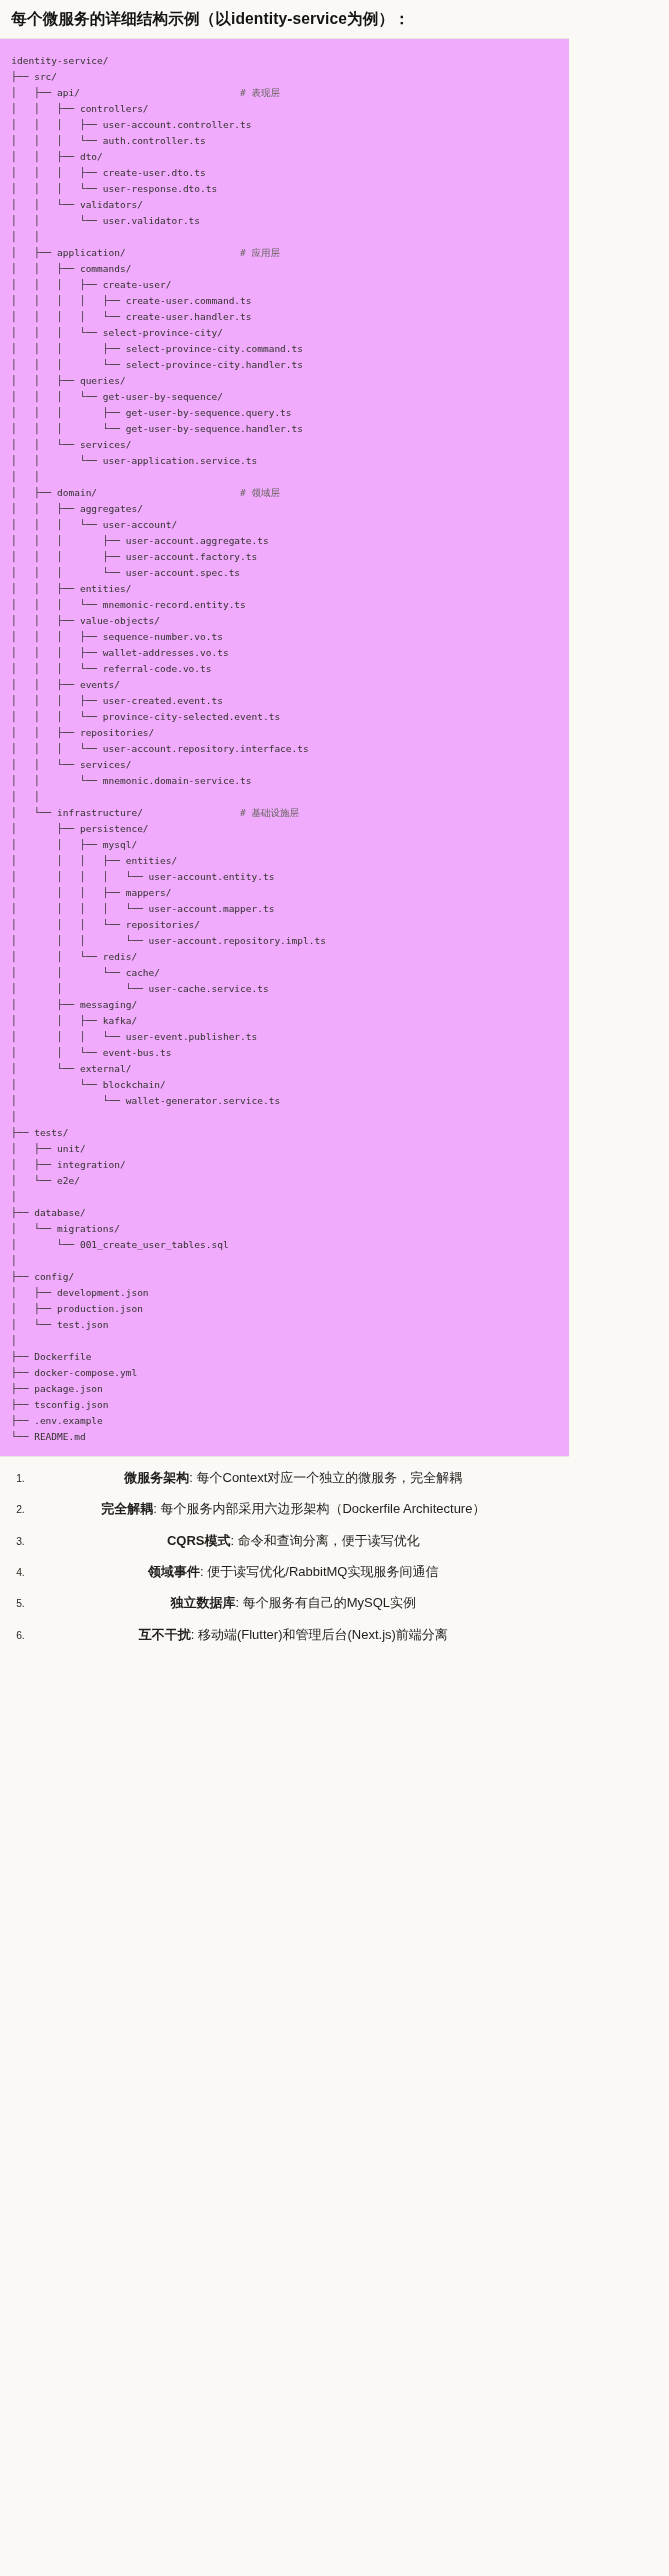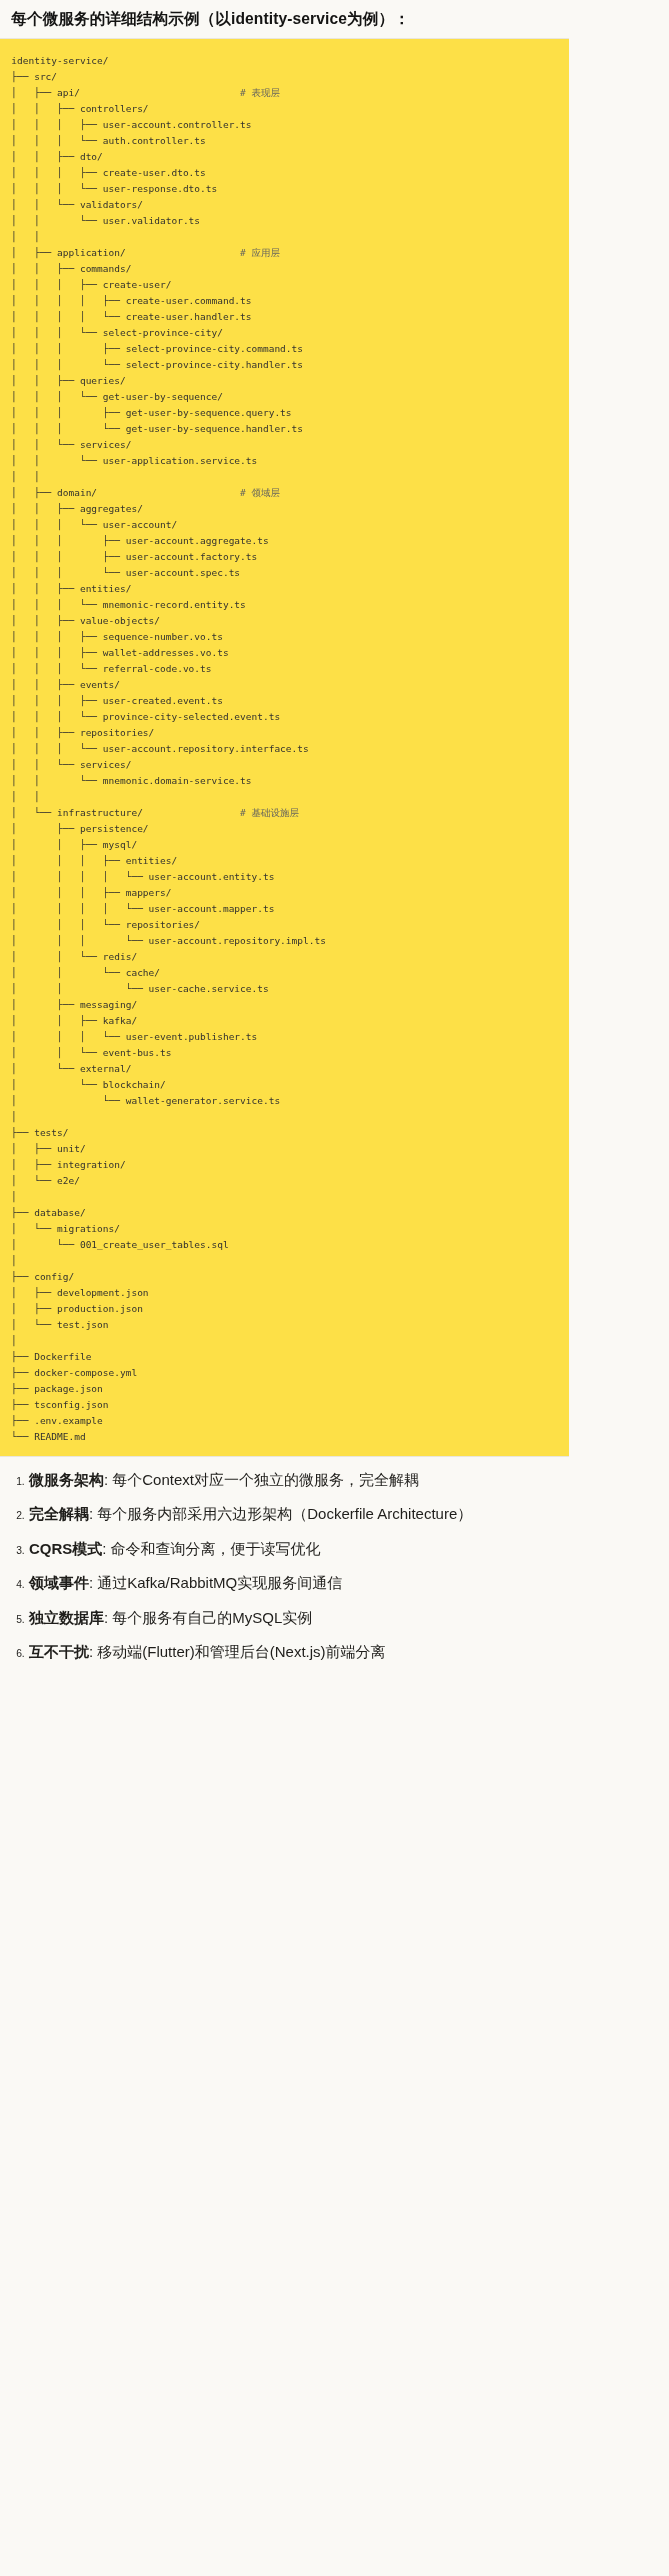--- a/index.html
+++ b/index.html
@@ -31,21 +31,21 @@
     color: #141413;
   }
   .rule {
     height: 0.6px;
     background: #e9e6dc;
     width: 100%;
   }
   
   .code-block {
     padding: 13.8px 0 11.3px 0;
-    background: #fde047;
+    background: #f0abfc;
   }
   .code-pre {
     margin: 0;
     padding: 0 11.3px;
     font-family: "DejaVu Sans Mono", "Liberation Mono", monospace;
     font-size: 9.5px;
     line-height: 16px;
     color: #33322e;
     white-space: pre;
     tab-size: 4;
@@ -69,25 +69,26 @@
     margin: 6.3px 0 11.3px 0;
     color: #141413;
     letter-spacing: 0.1px;
   }
   ol.keys-list {
     margin: 0;
     padding: 0 0 0 16.3px;
     list-style: decimal;
   }
   ol.keys-list > li {
-    font-size: 15px;
+    font-size: 13px;
     line-height: 1.55;
     margin: 0 0 11.3px 0;
     color: #1f1e1b;
     padding-left: 1.3px;
+    text-align: center;
   }
   ol.keys-list > li::marker {
     font-size: 10.3px;
   }
   .k-term {
     font-weight: bold;
   }
   .closing {
     font-size: 10.3px;
     line-height: 1.6;
@@ -109,21 +110,21 @@
     <pre class="code-pre"><code id="tree-code"><span class="code-line">identity-service/</span><span class="code-line">├── src/</span><span class="code-line">│   ├── api/                            <span class="cmt"># 表现层</span></span><span class="code-line">│   │   ├── controllers/</span><span class="code-line">│   │   │   ├── user-account.controller.ts</span><span class="code-line">│   │   │   └── auth.controller.ts</span><span class="code-line">│   │   ├── dto/</span><span class="code-line">│   │   │   ├── create-user.dto.ts</span><span class="code-line">│   │   │   └── user-response.dto.ts</span><span class="code-line">│   │   └── validators/</span><span class="code-line">│   │       └── user.validator.ts</span><span class="code-line">│   │</span><span class="code-line">│   ├── application/                    <span class="cmt"># 应用层</span></span><span class="code-line">│   │   ├── commands/</span><span class="code-line">│   │   │   ├── create-user/</span><span class="code-line">│   │   │   │   ├── create-user.command.ts</span><span class="code-line">│   │   │   │   └── create-user.handler.ts</span><span class="code-line">│   │   │   └── select-province-city/</span><span class="code-line">│   │   │       ├── select-province-city.command.ts</span><span class="code-line">│   │   │       └── select-province-city.handler.ts</span><span class="code-line">│   │   ├── queries/</span><span class="code-line">│   │   │   └── get-user-by-sequence/</span><span class="code-line">│   │   │       ├── get-user-by-sequence.query.ts</span><span class="code-line">│   │   │       └── get-user-by-sequence.handler.ts</span><span class="code-line">│   │   └── services/</span><span class="code-line">│   │       └── user-application.service.ts</span><span class="code-line">│   │</span><span class="code-line">│   ├── domain/                         <span class="cmt"># 领域层</span></span><span class="code-line">│   │   ├── aggregates/</span><span class="code-line">│   │   │   └── user-account/</span><span class="code-line">│   │   │       ├── user-account.aggregate.ts</span><span class="code-line">│   │   │       ├── user-account.factory.ts</span><span class="code-line">│   │   │       └── user-account.spec.ts</span><span class="code-line">│   │   ├── entities/</span><span class="code-line">│   │   │   └── mnemonic-record.entity.ts</span><span class="code-line">│   │   ├── value-objects/</span><span class="code-line">│   │   │   ├── sequence-number.vo.ts</span><span class="code-line">│   │   │   ├── wallet-addresses.vo.ts</span><span class="code-line">│   │   │   └── referral-code.vo.ts</span><span class="code-line">│   │   ├── events/</span><span class="code-line">│   │   │   ├── user-created.event.ts</span><span class="code-line">│   │   │   └── province-city-selected.event.ts</span><span class="code-line">│   │   ├── repositories/</span><span class="code-line">│   │   │   └── user-account.repository.interface.ts</span><span class="code-line">│   │   └── services/</span><span class="code-line">│   │       └── mnemonic.domain-service.ts</span><span class="code-line">│   │</span><span class="code-line">│   └── infrastructure/                 <span class="cmt"># 基础设施层</span></span><span class="code-line">│       ├── persistence/</span><span class="code-line">│       │   ├── mysql/</span><span class="code-line">│       │   │   ├── entities/</span><span class="code-line">│       │   │   │   └── user-account.entity.ts</span><span class="code-line">│       │   │   ├── mappers/</span><span class="code-line">│       │   │   │   └── user-account.mapper.ts</span><span class="code-line">│       │   │   └── repositories/</span><span class="code-line">│       │   │       └── user-account.repository.impl.ts</span><span class="code-line">│       │   └── redis/</span><span class="code-line">│       │       └── cache/</span><span class="code-line">│       │           └── user-cache.service.ts</span><span class="code-line">│       ├── messaging/</span><span class="code-line">│       │   ├── kafka/</span><span class="code-line">│       │   │   └── user-event.publisher.ts</span><span class="code-line">│       │   └── event-bus.ts</span><span class="code-line">│       └── external/</span><span class="code-line">│           └── blockchain/</span><span class="code-line">│               └── wallet-generator.service.ts</span><span class="code-line">│</span><span class="code-line">├── tests/</span><span class="code-line">│   ├── unit/</span><span class="code-line">│   ├── integration/</span><span class="code-line">│   └── e2e/</span><span class="code-line">│</span><span class="code-line">├── database/</span><span class="code-line">│   └── migrations/</span><span class="code-line">│       └── 001_create_user_tables.sql</span><span class="code-line">│</span><span class="code-line">├── config/</span><span class="code-line">│   ├── development.json</span><span class="code-line">│   ├── production.json</span><span class="code-line">│   └── test.json</span><span class="code-line">│</span><span class="code-line">├── Dockerfile</span><span class="code-line">├── docker-compose.yml</span><span class="code-line">├── package.json</span><span class="code-line">├── tsconfig.json</span><span class="code-line">├── .env.example</span><span class="code-line">└── README.md</span></code></pre>
   </div>
 
   <div class="rule"></div>
 
   <div class="keys-wrap">
     <ol class="keys-list" id="keys-list">
         <li><span class="k-term">微服务架构</span><span>: 每个Context对应一个独立的微服务，完全解耦</span></li>
         <li><span class="k-term">完全解耦</span><span>: 每个服务内部采用六边形架构（Dockerfile Architecture）</span></li>
         <li><span class="k-term">CQRS模式</span><span>: 命令和查询分离，便于读写优化</span></li>
-        <li><span class="k-term">领域事件</span><span>: 通过Kafka/RabbitMQ实现服务间通信</span></li>
+        <li><span class="k-term">领域事件</span><span>: 便于读写优化/RabbitMQ实现服务间通信</span></li>
         <li><span class="k-term">独立数据库</span><span>: 每个服务有自己的MySQL实例</span></li>
         <li><span class="k-term">互不干扰</span><span>: 移动端(Flutter)和管理后台(Next.js)前端分离</span></li>
       </ol>
   </div>
 
   <div class="spacer-bottom"></div>
 </div>
 
 
 </body></html>

